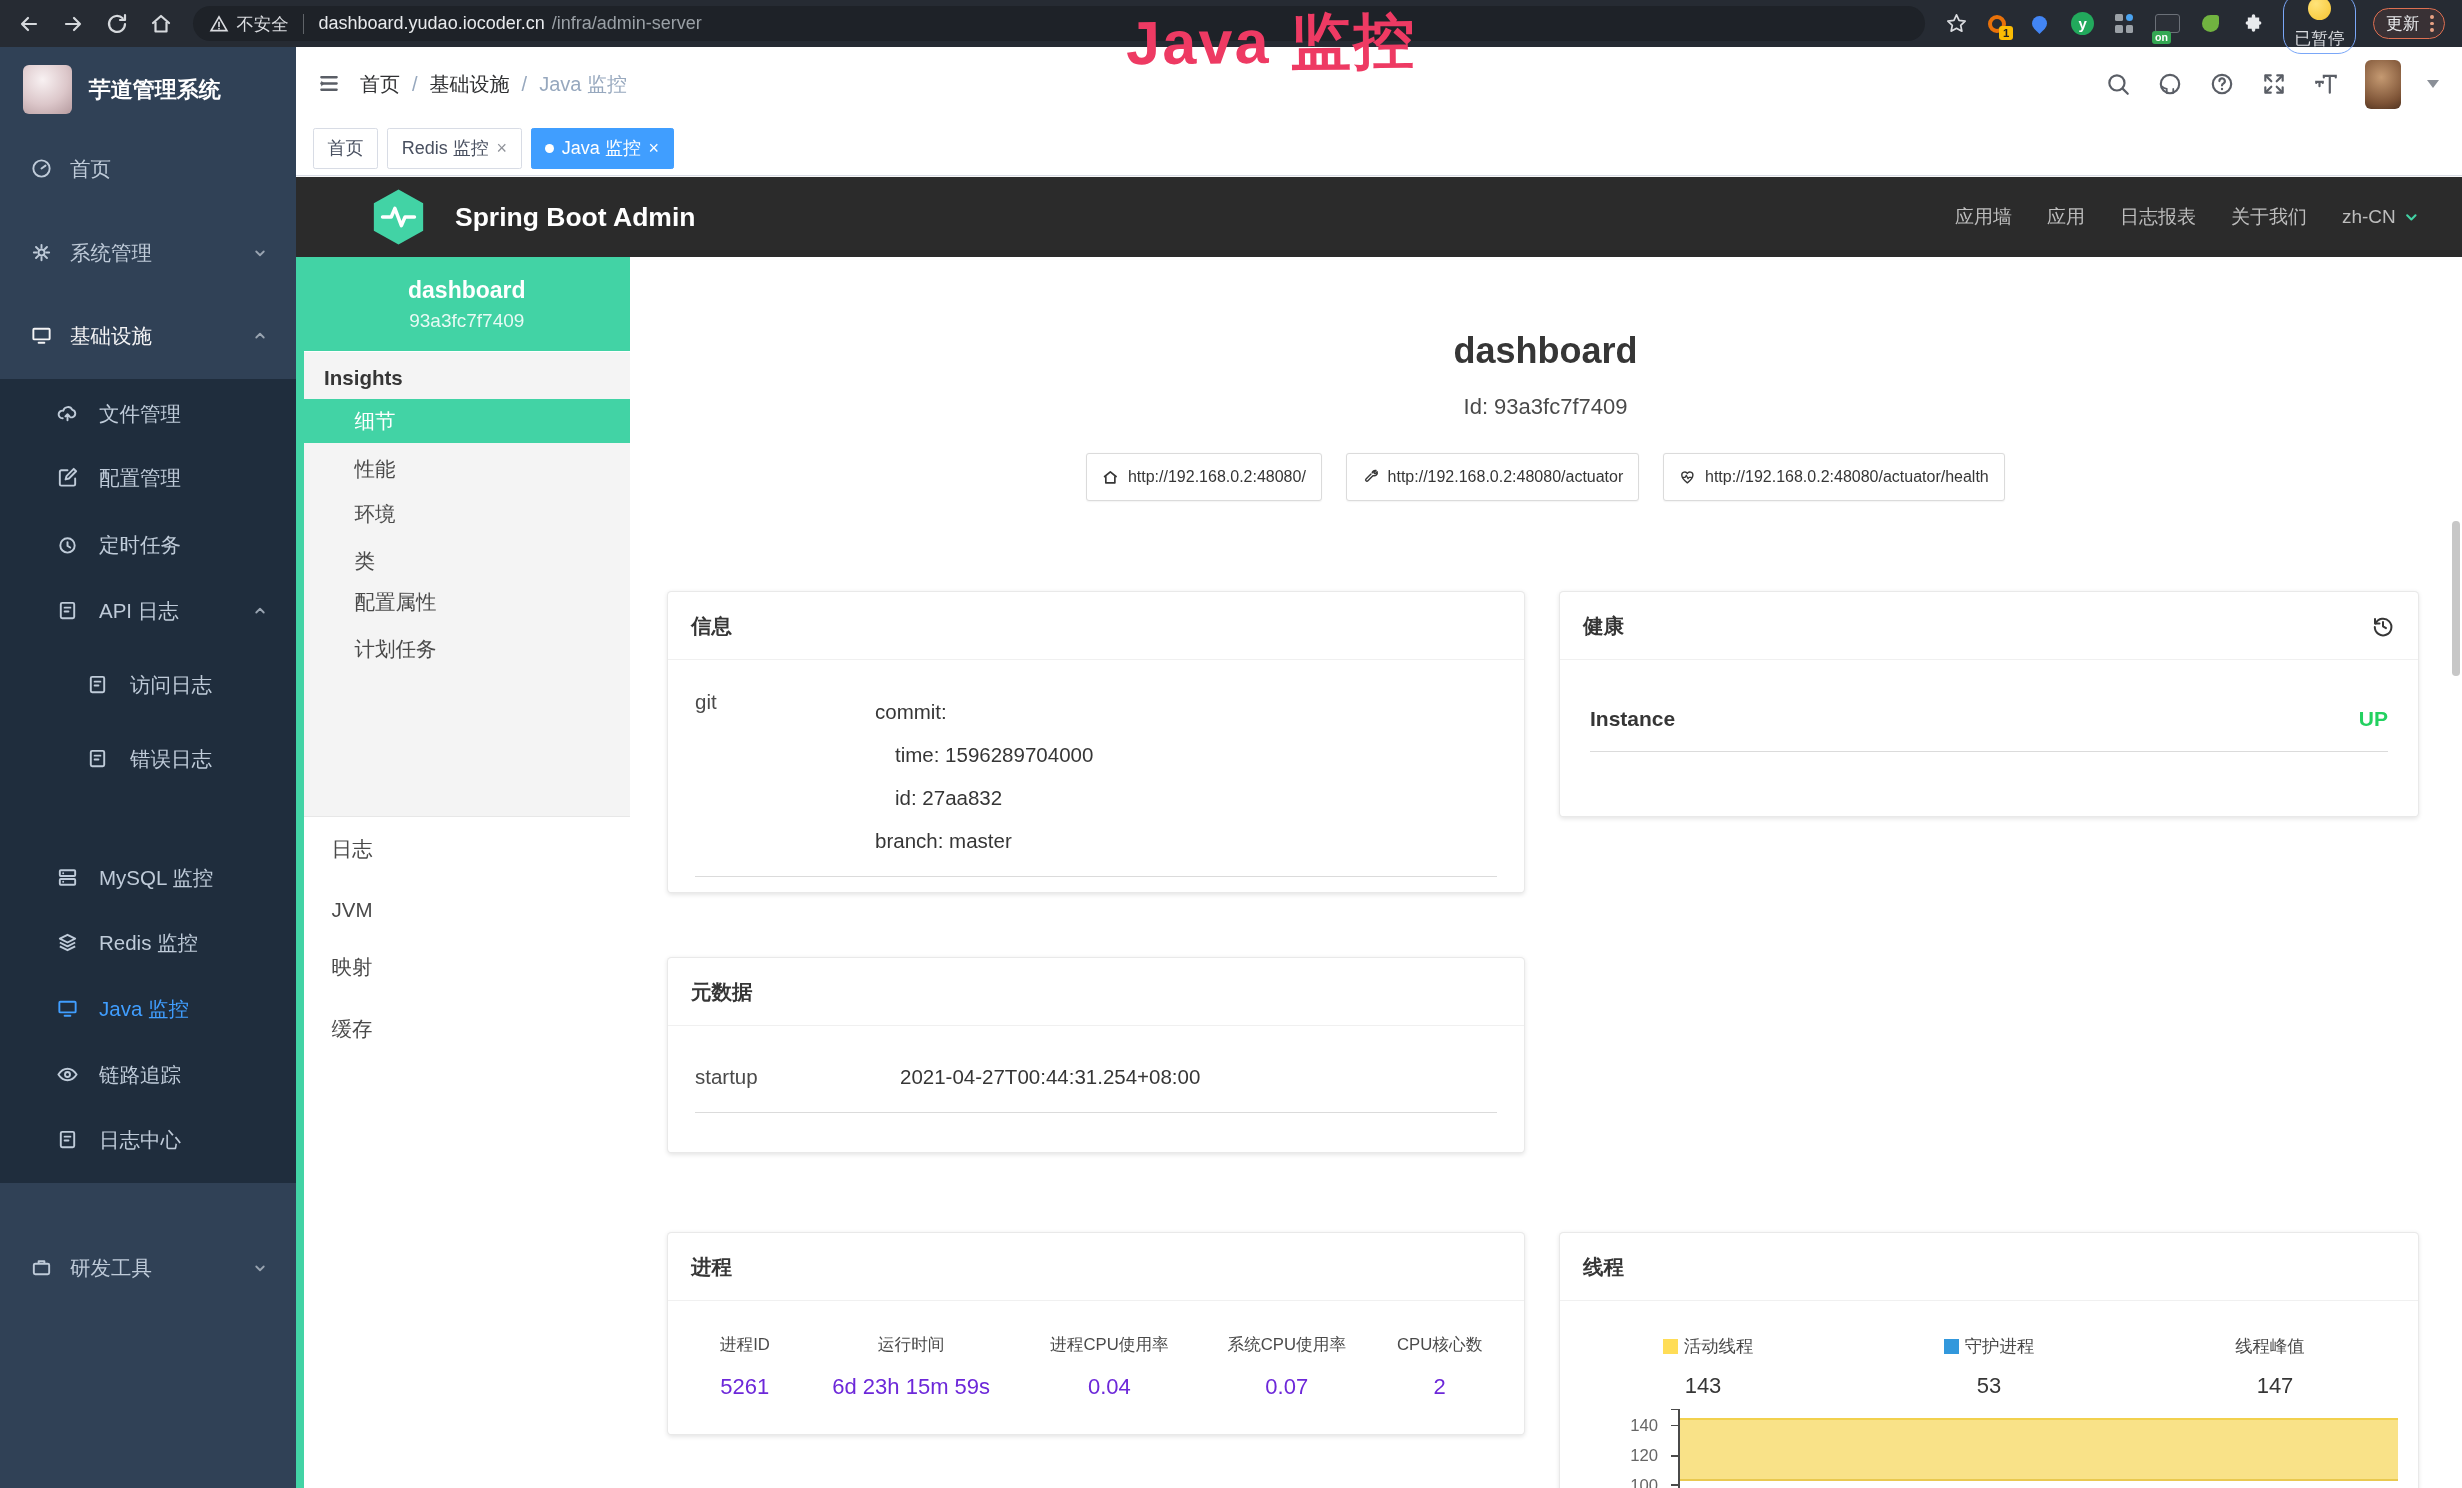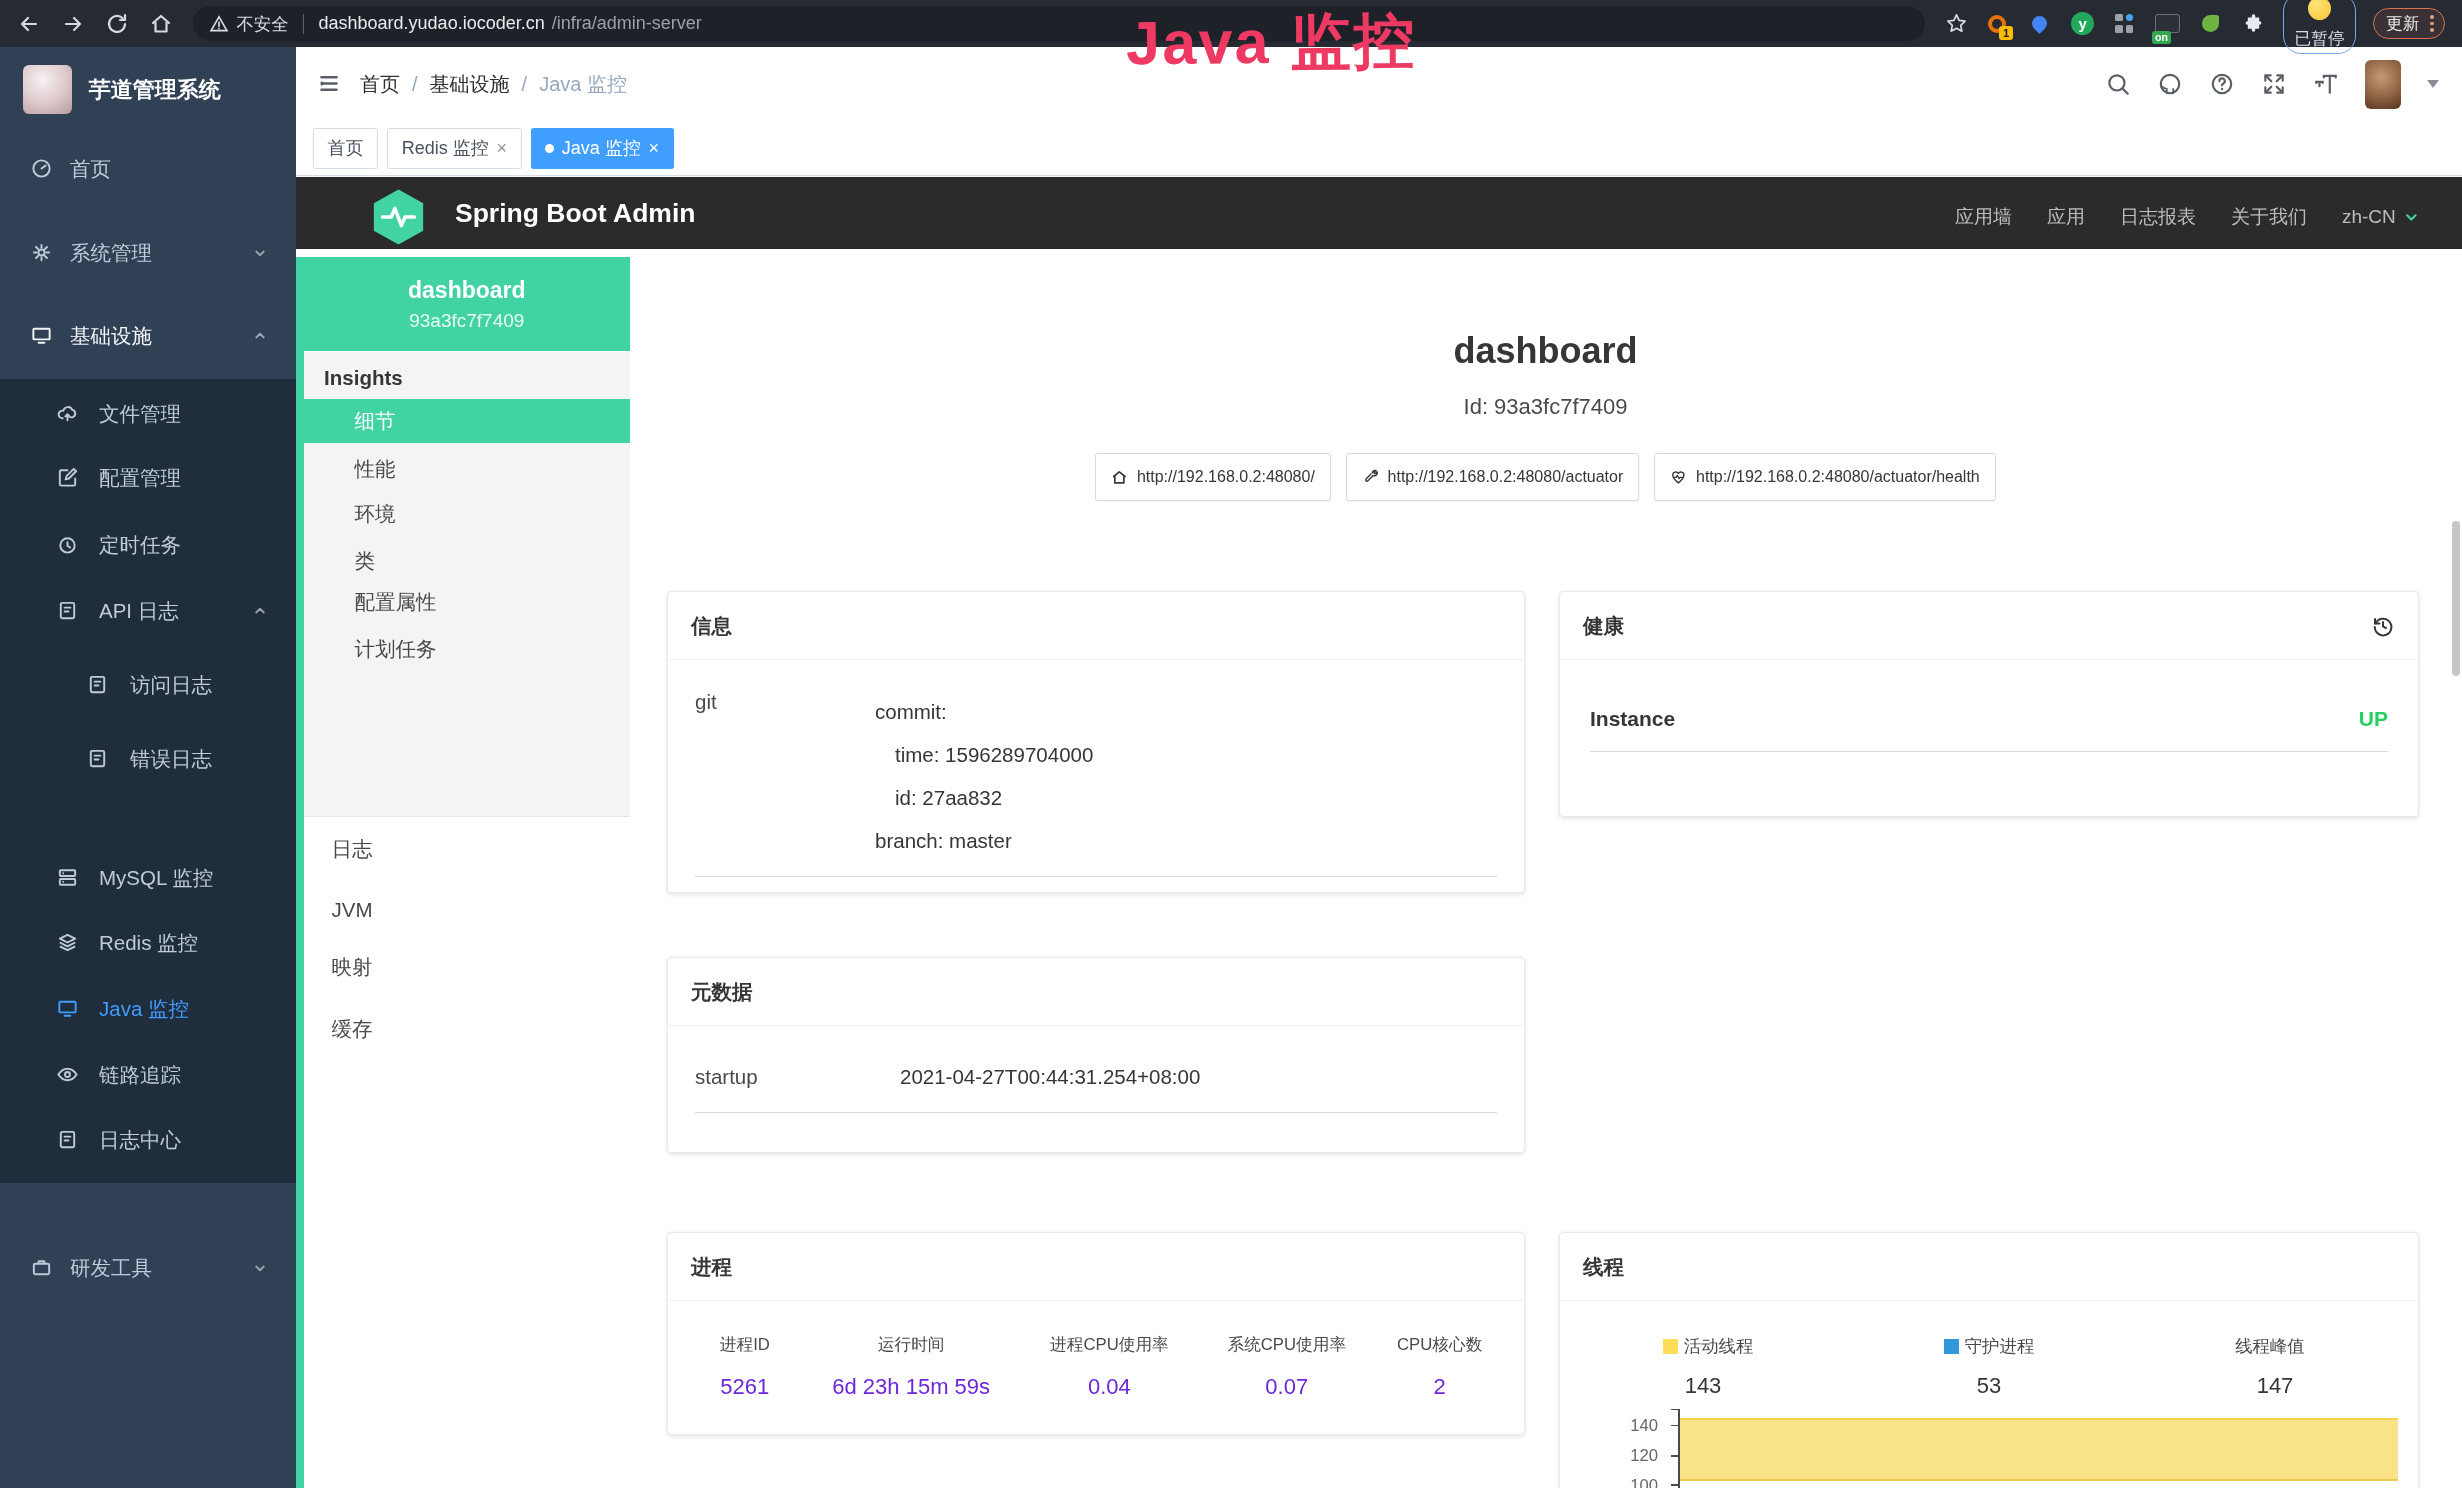--- a/index.html
+++ b/index.html
@@ -72,21 +72,21 @@
   .tabbar{position:absolute;left:296px;top:121px;right:0;height:55px;background:#fff;z-index:5;
           border-bottom:0.8px solid #d8dce5;box-shadow:0 0.8px 2.3px rgba(0,0,0,.06);display:flex;align-items:center;
           padding-left:16.7px;box-sizing:border-box;gap:9px;}
   .tab{display:inline-flex;align-items:center;gap:7.6px;height:39px;padding:0 13.7px;border:0.8px solid #d8dce5;
        border-radius:2.3px;font-size:18px;color:#495060;background:#fff;cursor:pointer;white-space:nowrap;}
   .tab .x{font-size:18px;color:#90939a;cursor:pointer;}
   .tab.active{background:#409eff;border-color:#409eff;color:#fff;}
   .tab.active .x{color:#fff;}
   .tab-dot{width:9px;height:9px;border-radius:50%;background:#fff;}
   
-  .sba-header{position:absolute;left:296px;top:177px;right:0;height:72px;background:#2b2b2b;z-index:5;
+  .sba-header{position:absolute;left:296px;top:177px;right:0;height:80px;background:#2b2b2b;z-index:5;
               display:flex;align-items:center;}
   .sba-logo{position:absolute;left:76px;top:11.4px;}
   .sba-brand{position:absolute;left:159px;top:50%;transform:translateY(-50%);color:#fff;font-size:26.5px;
              font-weight:bold;white-space:nowrap;}
   .sba-nav{position:absolute;right:42px;top:0;height:80px;display:flex;align-items:center;gap:35px;}
   .sba-nav .nv{color:#bdbdbd;font-size:19px;cursor:pointer;white-space:nowrap;}
   .locale{display:flex;align-items:center;gap:7.6px;cursor:pointer;}
   .locale-caret{width:16.7px;height:16.7px;color:#42d3a5;}
   
   .sba-sidebar{position:absolute;left:296px;top:257px;width:334px;bottom:0;background:#fff;z-index:4;}
@@ -100,21 +100,21 @@
   .ins-label{position:absolute;left:20.5px;top:13.7px;font-size:20.5px;font-weight:bold;color:#363636;}
   .sbi{position:absolute;left:0;right:0;height:44px;line-height:44px;padding-left:51px;font-size:20.5px;
        color:#4a4a4a;cursor:pointer;box-sizing:border-box;}
   .sbi.active{background:#42d3a5;color:#fff;}
   .sbroot{position:absolute;left:7.6px;right:0;height:44px;line-height:44px;padding-left:28px;font-size:20.5px;
           color:#4a4a4a;cursor:pointer;box-sizing:border-box;}
   
   .sba-main{position:absolute;left:629px;top:257px;right:0;bottom:0;background:#fff;overflow:hidden;z-index:3;}
   .page-title{position:absolute;left:0;right:0;top:73px;text-align:center;font-size:36px;font-weight:bold;color:#363636;}
   .page-id{position:absolute;left:0;right:0;top:137px;text-align:center;font-size:22px;color:#4a4a4a;}
-  .links-row{position:absolute;left:0;right:0;top:196px;display:flex;justify-content:center;gap:15px;}
+  .links-row{position:absolute;left:0;right:0;top:196px;display:flex;justify-content:center;gap:24px;}
   .lnk{display:inline-flex;align-items:center;gap:9px;height:46px;padding:0 15px;border:0.8px solid #dbdbdb;
        border-radius:3px;background:#fff;font-size:16px;color:#363636;cursor:pointer;white-space:nowrap;
        box-shadow:0 0.8px 1.5px rgba(10,10,10,.05);}
   .lnk .li{width:16.7px;height:16.7px;color:#363636;}
   .card{position:absolute;background:#fff;border:0.8px solid rgba(10,10,10,.09);border-radius:4.6px;
         box-shadow:0 1.5px 4.6px rgba(10,10,10,.10);box-sizing:border-box;}
   .card-header{height:67px;border-bottom:1.5px solid #f0f0f0;display:flex;align-items:center;
                padding:0 23px;font-size:20.5px;font-weight:bold;color:#363636;justify-content:space-between;}
   .hist-icon{width:24px;height:24px;color:#363636;cursor:pointer;}
   .kv{display:flex;padding:30px 27px 0;gap:28px;}

